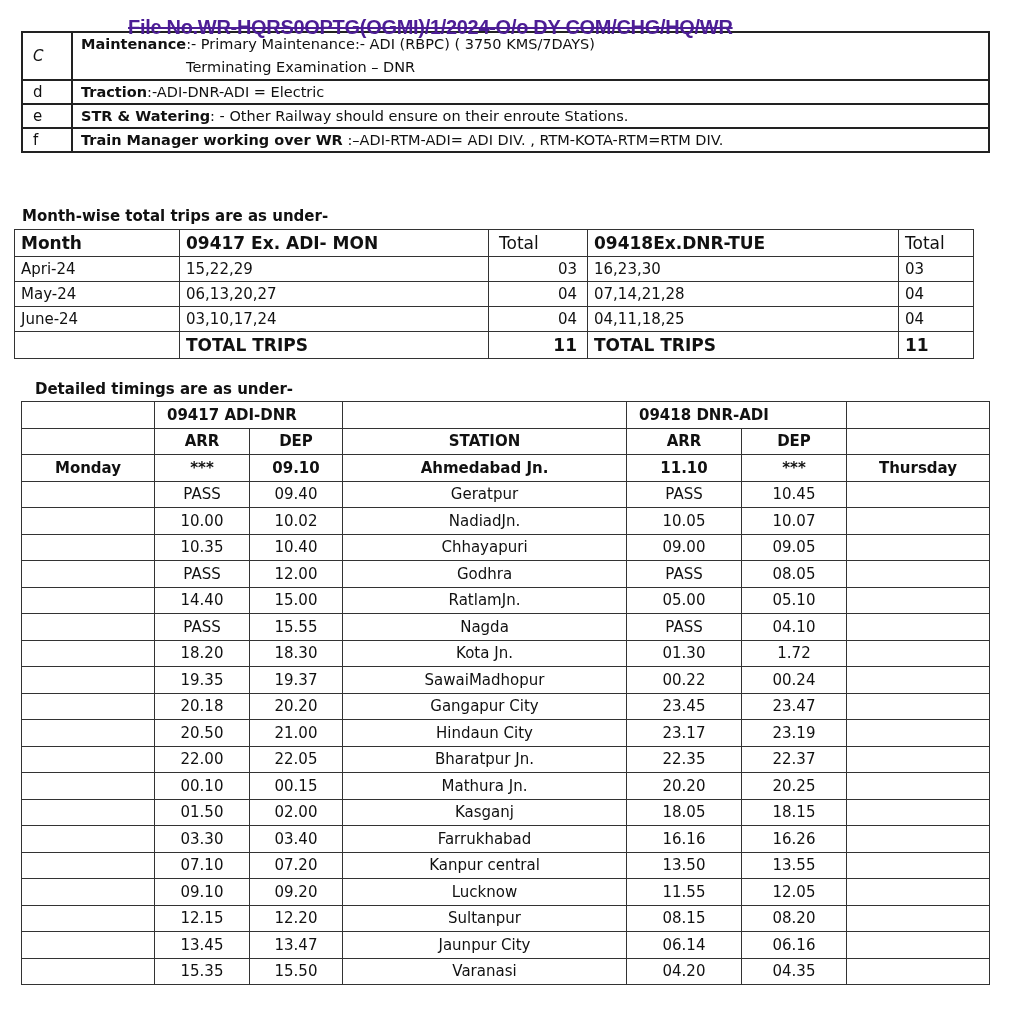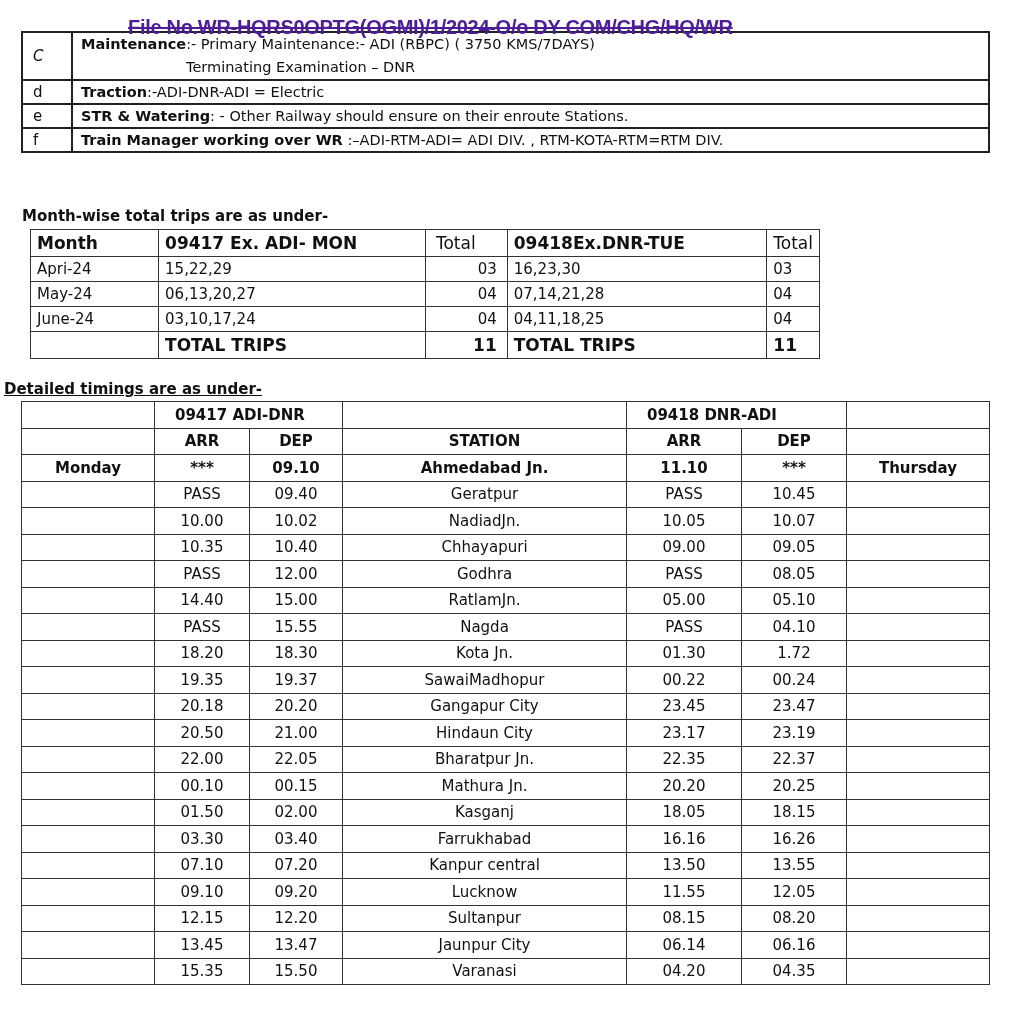--- a/index.html
+++ b/index.html
@@ -23,30 +23,30 @@
     .info td.letter { width: 32px; text-align: left; padding-left: 10px; font-size: 15px; }
     .info td.body { padding-left: 8px; }
     .info b { font-weight: bold; }
     .indent { padding-left: 105px; display: inline-block; }
 
     .heading {
       position: absolute; font-size: 15px; font-weight: bold; white-space: nowrap;
     }
 
     
-    .month { left: 30px; top: 229px; width: 790px; font-size: 15px; }
+    .month { left: 14px; top: 229px; width: 960px; font-size: 15px; }
     .month td { height: 24px; }
     .month tr.head td { font-size: 17px; height: 26px; }
     .month td.num { text-align: right; padding-right: 10px; }
     .month td.num2 { text-align: left; padding-left: 6px; }
 
     
     .timing { left: 21px; top: 401px; width: 969px; font-size: 15px; }
     .timing td { text-align: center; height: 25.5px; padding: 0 4px; }
-    .timing td.left { text-align: left; padding-left: 20px; }
+    .timing td.left { text-align: left; padding-left: 12px; }
     .timing tr.bold td { font-weight: bold; }
     .c1 { width: 124px; } .c2 { width: 86px; } .c3 { width: 84px; }
     .c4 { width: 275px; } .c5 { width: 106px; } .c6 { width: 96px; }
   </style>
 </head>
 <body>
 
 <div class="file-no">File No.WR-HQRS0OPTG(OGMI)/1/2024-O/o DY COM/CHG/HQ/WR</div>
 
 <table class="info">
@@ -118,21 +118,21 @@
       <tr class="head">
     <td></td>
     <td style="font-weight:bold;">TOTAL TRIPS</td>
     <td class="num" style="font-weight:bold;">11</td>
     <td style="font-weight:bold;">TOTAL TRIPS</td>
     <td class="num2" style="font-weight:bold;">11</td>
   </tr>
 </tbody>
   </table>
 
-<div class="heading" style="left:4px; top:380px;text-decoration:underline;">Detailed timings are as under-</div>
+<div class="heading" style="left:35px; top:380px;">Detailed timings are as under-</div>
 
 <table class="timing">
   <tbody>
       <tr class="bold">
     <td class="c1"></td>
     <td colspan="2" class="left">09417 ADI-DNR</td>
     <td class="c4"></td>
     <td colspan="2" class="left">09418 DNR-ADI</td>
     <td></td>
   </tr>

